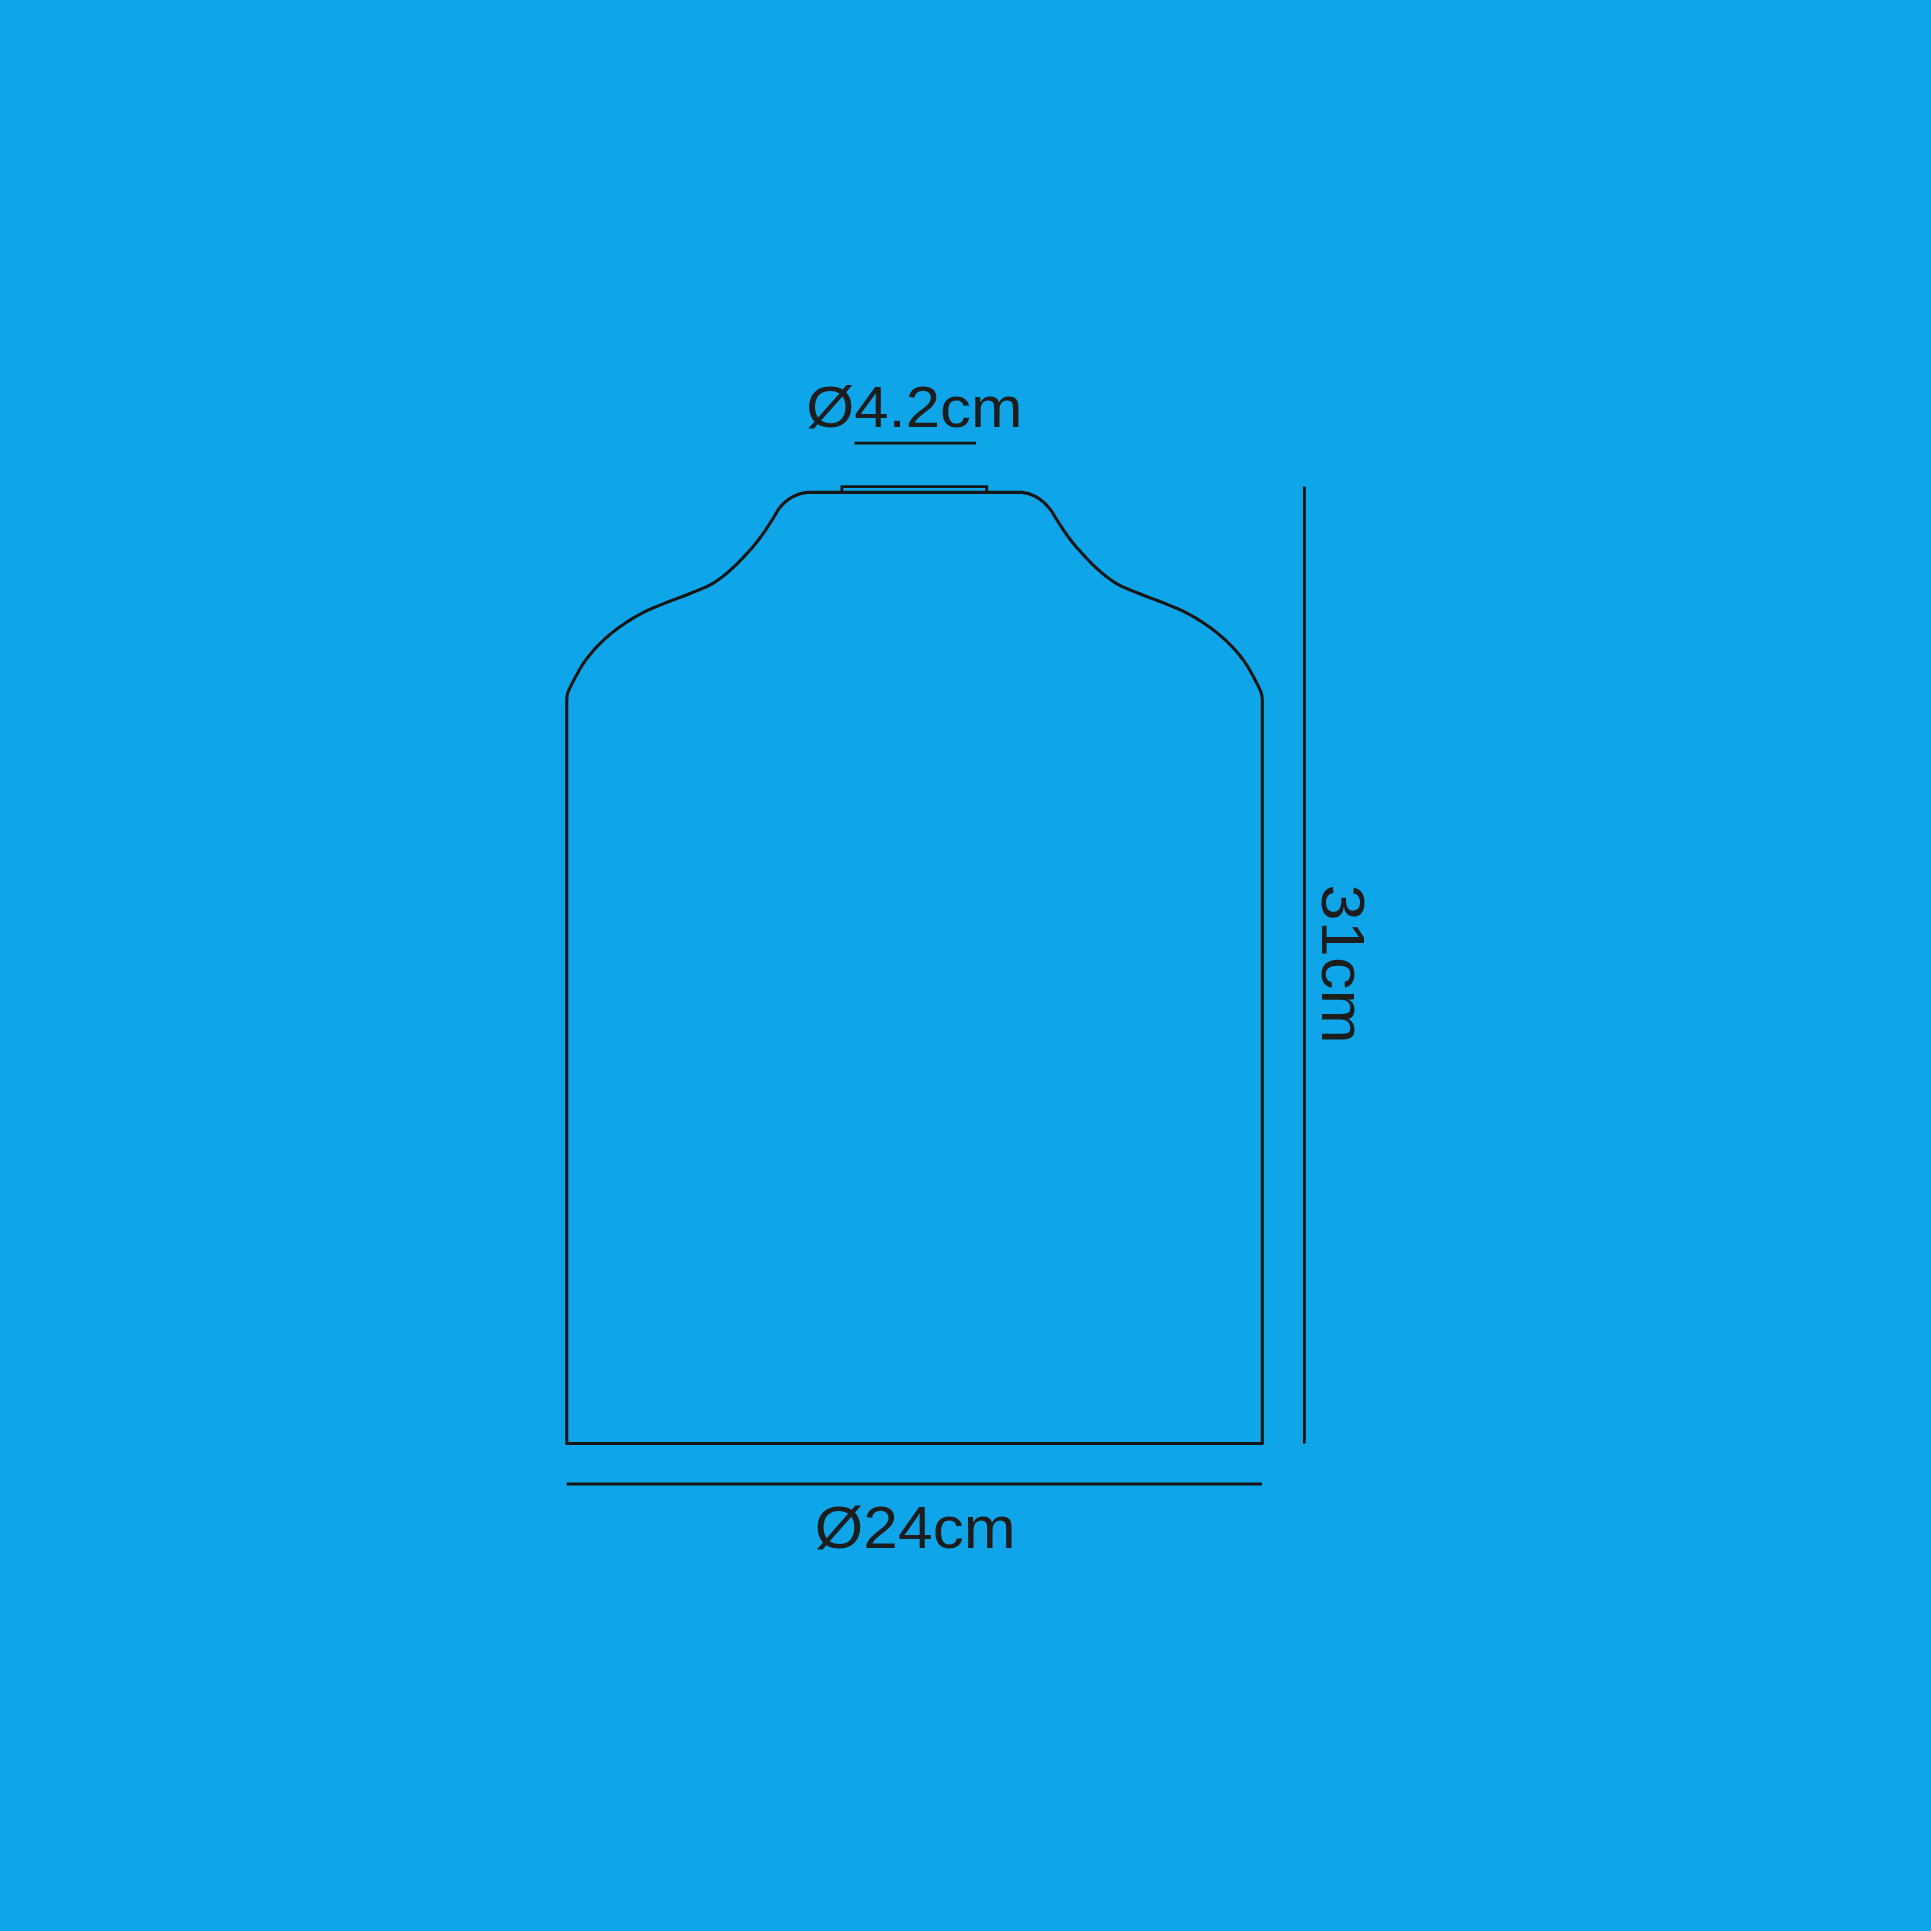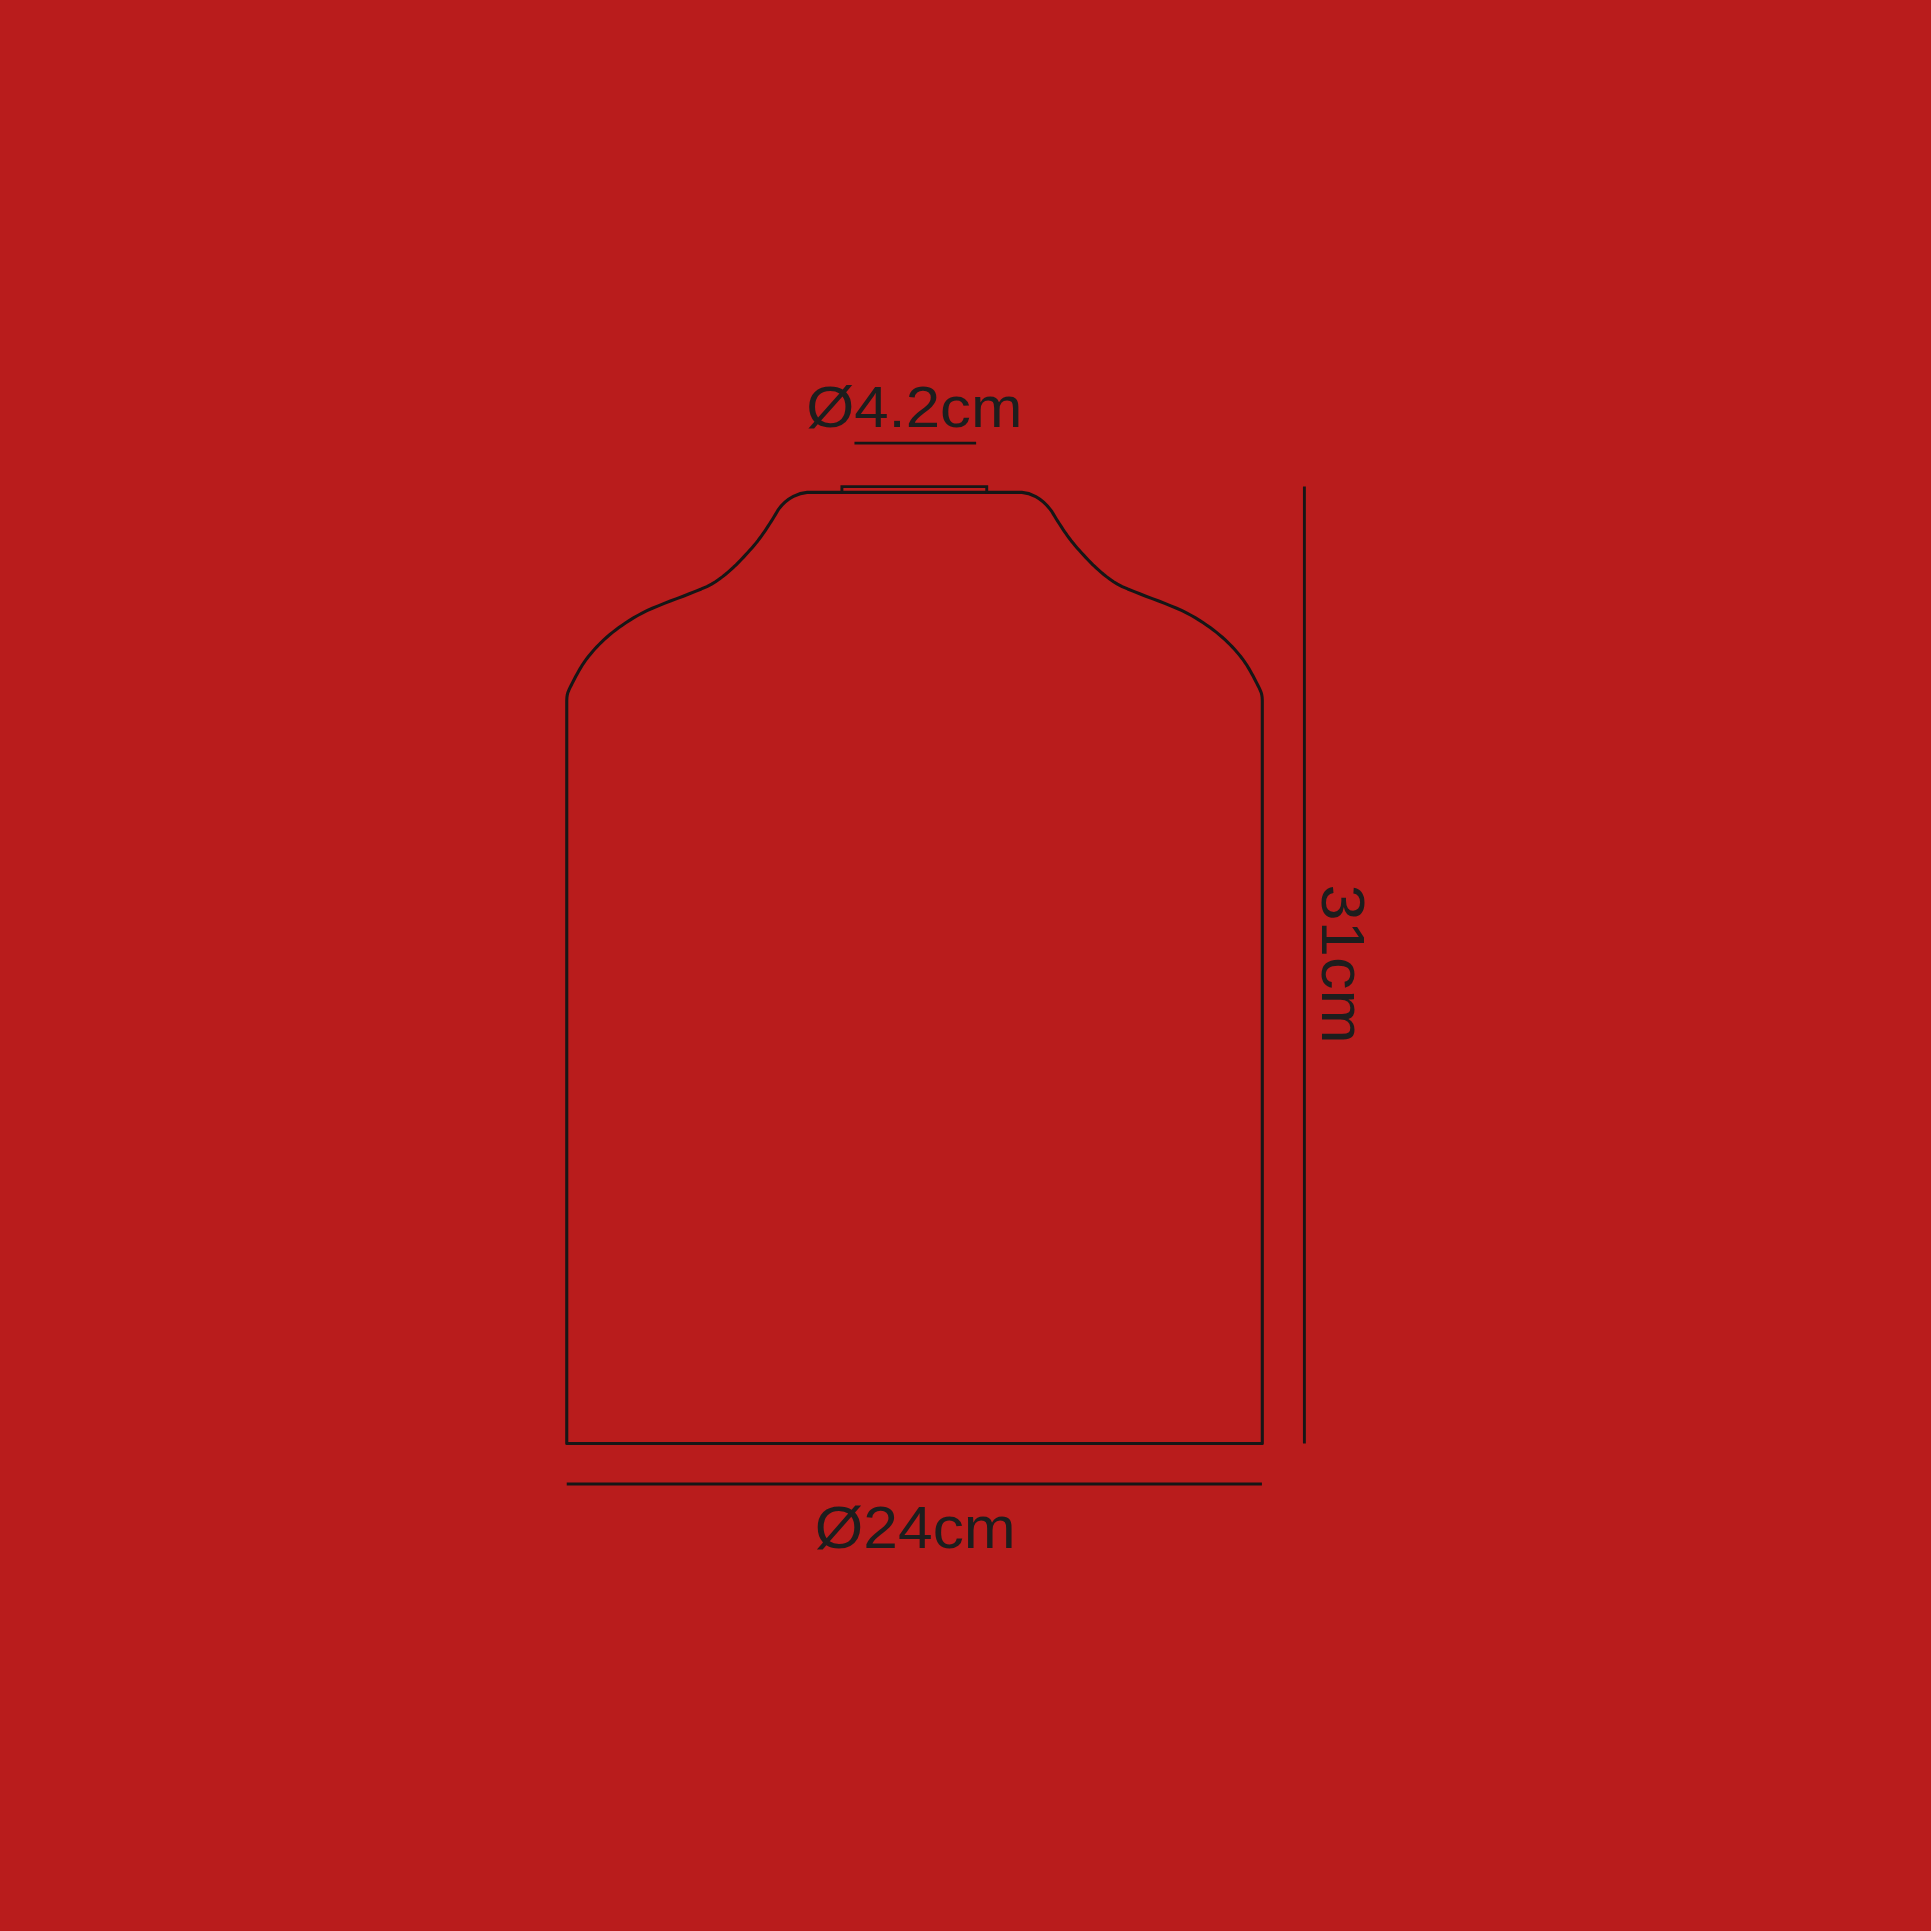--- a/index.html
+++ b/index.html
@@ -1,16 +1,16 @@
 <!DOCTYPE html>
 <html><head>
 <meta charset="utf-8">
 <style>
   html,body{margin:0;padding:0;background:#ffffff;}
-  .page{position:relative;width:1931px;height:1931px;background:#b91c1c;overflow:hidden;}
+  .page{position:relative;width:1931px;height:1931px;background:#0ea5e9;overflow:hidden;}
   svg{position:absolute;left:0;top:0;}
   text{font-family:"Liberation Sans", sans-serif;fill:#1d1d1d;}
 </style>
 </head>
 <body>
 <div class="page">
 <svg width="1931" height="1931" viewBox="0 0 2000 2000" fill="none">
 
   <path d="M 836 510 C 828.5 510.4 815.5 514.6 806 528 L 804.85 530.00 L 803.38 532.50 L 801.88 535.00 L 800.34 537.50 L 798.77 540.00 L 797.17 542.50 L 795.55 545.00 L 793.89 547.50 L 792.22 550.00 L 790.50 552.50 L 788.73 555.00 L 786.90 557.50 L 785.00 560.00 L 783.01 562.50 L 780.94 565.00 L 778.79 567.50 L 776.57 570.00 L 774.31 572.50 L 772.00 575.00 L 769.67 577.50 L 767.32 580.00 L 764.90 582.50 L 762.40 585.00 L 759.77 587.50 L 757.00 590.00 L 754.13 592.50 L 751.18 595.00 L 748.08 597.50 L 744.73 600.00 L 741.07 602.50 L 737.00 605.00 L 732.14 607.50 L 726.41 610.00 L 720.23 612.50 L 714.00 615.00 L 707.62 617.50 L 700.94 620.00 L 694.31 622.50 L 688.01 625.00 L 681.77 627.50 L 675.70 630.00 L 670.07 632.50 L 665.08 635.00 L 660.47 637.50 L 656.13 640.00 L 652.04 642.50 L 648.17 645.00 L 644.50 647.50 L 641.00 650.00 L 637.65 652.50 L 634.44 655.00 L 631.38 657.50 L 628.45 660.00 L 625.66 662.50 L 623.01 665.00 L 620.51 667.50 L 618.11 670.00 L 615.80 672.50 L 613.58 675.00 L 611.46 677.50 L 609.43 680.00 L 607.51 682.50 L 605.70 685.00 L 603.99 687.50 L 602.39 690.00 L 600.87 692.50 L 599.43 695.00 L 598.04 697.50 L 596.68 700.00 L 595.34 702.50 L 594.01 705.00 L 592.74 707.50 L 591.50 710.00 L 590.23 712.50 L 589.09 715.00 L 588.08 717.50 L 587.49 720.00 L 587.15 722.50 L 587.02 725.00 L 587.00 726.00 L 587 1495 L 1307.4 1495 L 1307.40 726.00 L 1307.38 725.00 L 1307.25 722.50 L 1306.91 720.00 L 1306.32 717.50 L 1305.31 715.00 L 1304.17 712.50 L 1302.90 710.00 L 1301.66 707.50 L 1300.39 705.00 L 1299.06 702.50 L 1297.72 700.00 L 1296.36 697.50 L 1294.97 695.00 L 1293.53 692.50 L 1292.01 690.00 L 1290.41 687.50 L 1288.70 685.00 L 1286.89 682.50 L 1284.97 680.00 L 1282.94 677.50 L 1280.82 675.00 L 1278.60 672.50 L 1276.29 670.00 L 1273.89 667.50 L 1271.39 665.00 L 1268.74 662.50 L 1265.95 660.00 L 1263.02 657.50 L 1259.96 655.00 L 1256.75 652.50 L 1253.40 650.00 L 1249.90 647.50 L 1246.23 645.00 L 1242.36 642.50 L 1238.27 640.00 L 1233.93 637.50 L 1229.32 635.00 L 1224.33 632.50 L 1218.70 630.00 L 1212.63 627.50 L 1206.39 625.00 L 1200.09 622.50 L 1193.46 620.00 L 1186.78 617.50 L 1180.40 615.00 L 1174.17 612.50 L 1167.99 610.00 L 1162.26 607.50 L 1157.40 605.00 L 1153.33 602.50 L 1149.67 600.00 L 1146.32 597.50 L 1143.22 595.00 L 1140.27 592.50 L 1137.40 590.00 L 1134.63 587.50 L 1132.00 585.00 L 1129.50 582.50 L 1127.08 580.00 L 1124.73 577.50 L 1122.40 575.00 L 1120.09 572.50 L 1117.83 570.00 L 1115.61 567.50 L 1113.46 565.00 L 1111.39 562.50 L 1109.40 560.00 L 1107.50 557.50 L 1105.67 555.00 L 1103.90 552.50 L 1102.18 550.00 L 1100.51 547.50 L 1098.85 545.00 L 1097.23 542.50 L 1095.63 540.00 L 1094.06 537.50 L 1092.52 535.00 L 1091.02 532.50 L 1089.55 530.00 C 1078.9 514.6 1065.9 510.4 1058.4 510 Z" stroke="#161616" stroke-width="3.2" fill="none" stroke-linejoin="round"></path>
 

